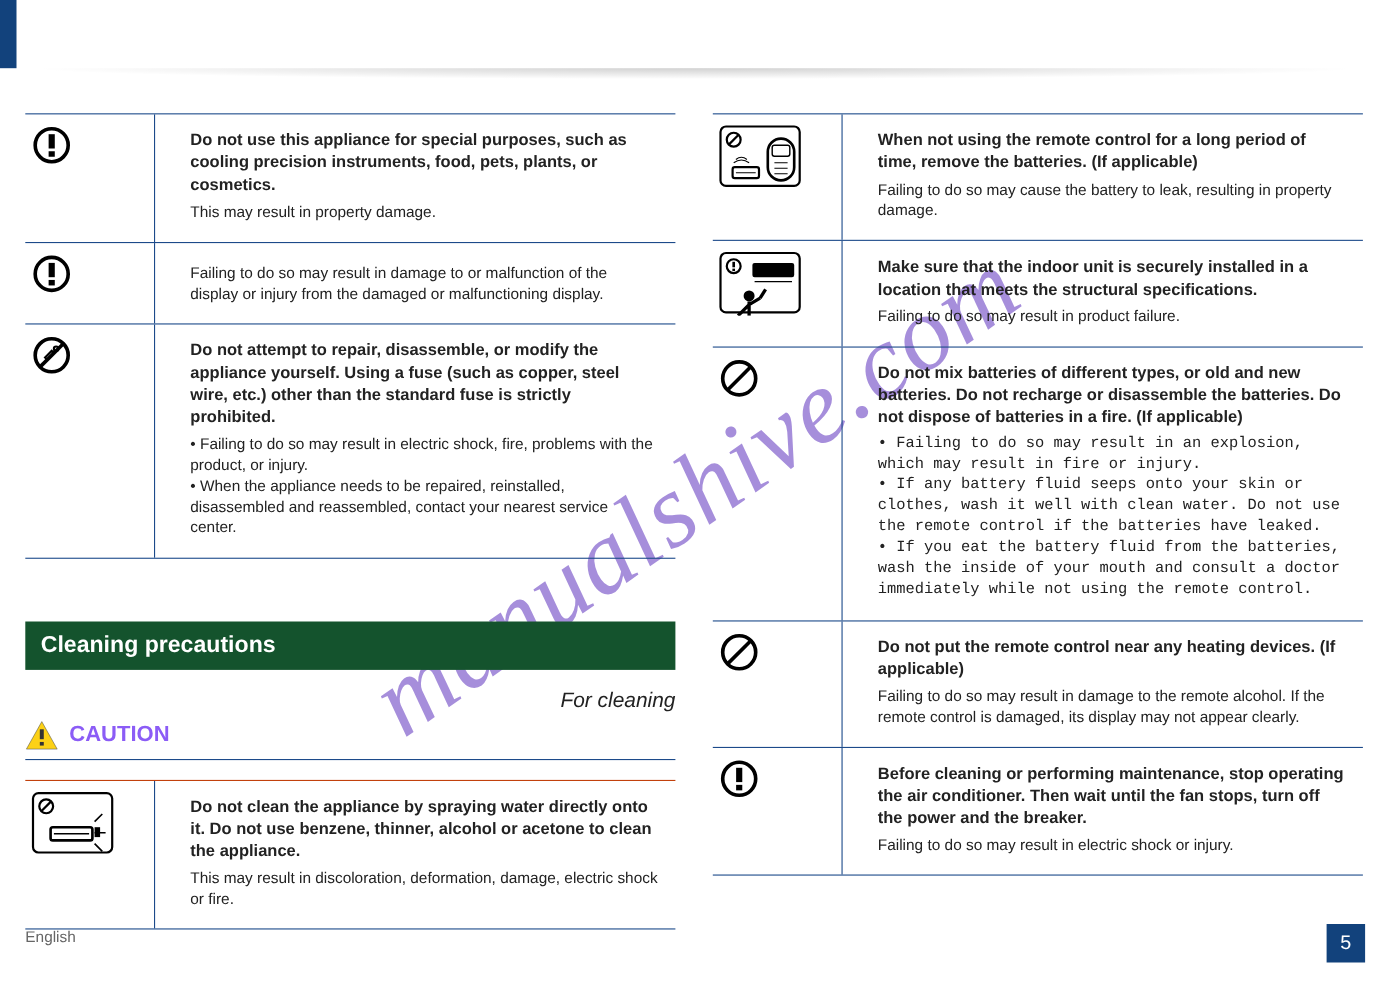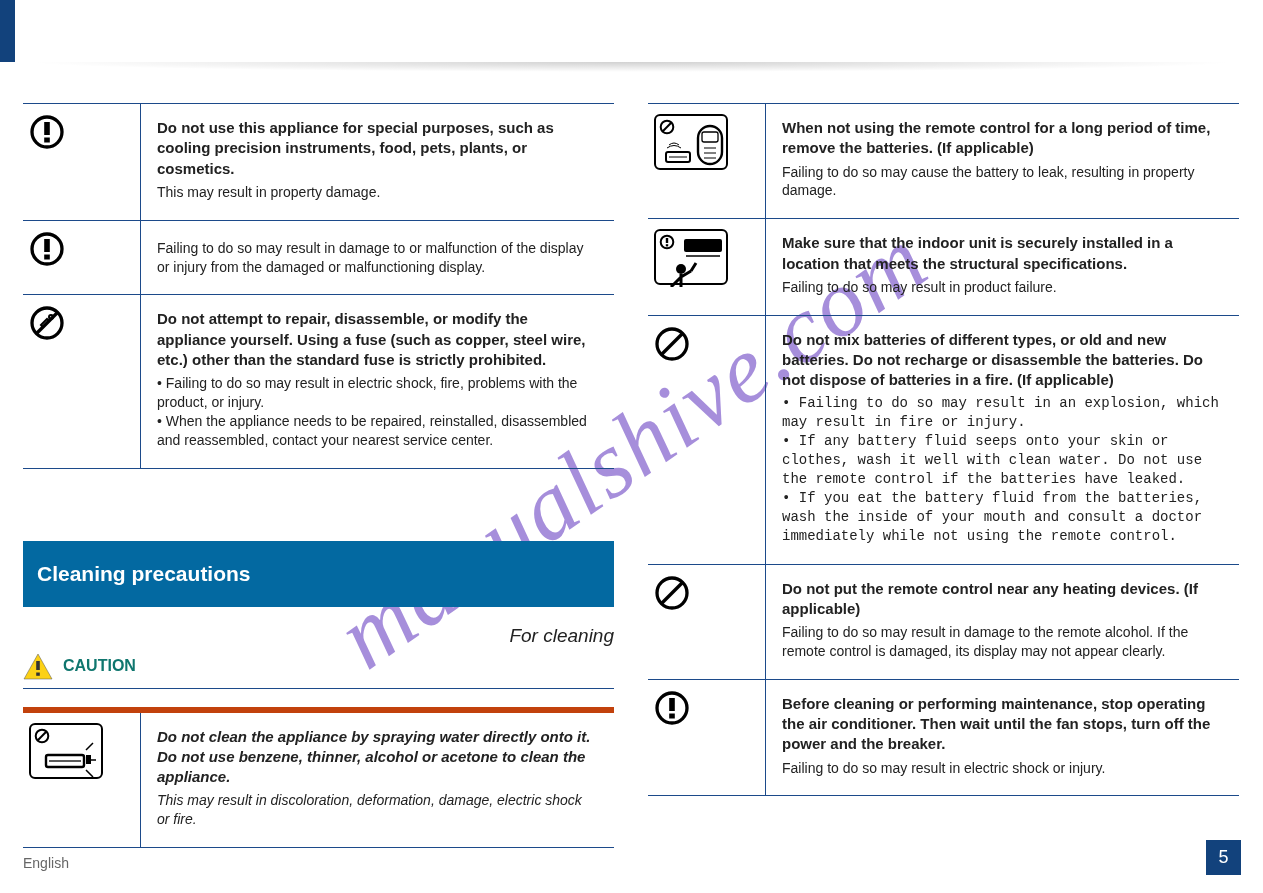--- a/index.html
+++ b/index.html
@@ -1,35 +1,35 @@
 <!DOCTYPE html>
 <html><head>
 <meta charset="utf-8">
 <style>
 * { margin: 0; padding: 0; box-sizing: border-box; }
 body { font-family: Arial, sans-serif; background: #fff; position: relative; width: 1263px; height: 893px; overflow: hidden; }
 .page-marker { position: absolute; left: 0; top: 0; width: 15px; height: 62px; background: #12427c; }
 .shadow-line { position: absolute; left: 25px; right: 25px; top: 62px; height: 10px; background: radial-gradient(ellipse at center top, rgba(0,0,0,0.18) 0%, rgba(0,0,0,0) 70%); }
 .col-left { position: absolute; left: 23px; top: 103px; width: 591px; }
 .col-right { position: absolute; left: 648px; top: 103px; width: 591px; }
-.row { display: flex; border-top: 1px solid #1c4a8a; }
+.row { display: flex; border-top: 1px solid #1c4a8a; gap: 16px; }
 .row:last-child { border-bottom: 1px solid #1c4a8a; }
 .row-end { border-bottom: 1px solid #1c4a8a; }
 .icon-cell { flex: 0 0 118px; border-right: 1px solid #1c4a8a; padding: 10px 10px 10px 6px; display: flex; justify-content: flex-start; align-items: flex-start; }
 .text-cell { flex: 1; padding: 14px 16px 18px 16px; font-size: 15px; line-height: 1.35; color: #222; }
 .text-cell .lead { font-weight: bold; }
 .text-cell .sub { font-size: 14px; line-height: 1.35; margin-top: 4px; }
 
-.section-bar { background: #0369a1; color: #fff; font-size: 21px; font-weight: bold; padding: 21px 14px; margin-top: 72px; }
+.section-bar { background: #14532d; color: #fff; font-size: 21px; font-weight: bold; padding: 10px 14px; margin-top: 57px; }
 .section-sub { font-style: italic; font-size: 19px; color: #222; margin: 18px 0 6px 0; text-align: right; }
 .caution-row { display: flex; align-items: center; border-bottom: 1px solid #1c4a8a; padding-bottom: 8px; margin-bottom: 18px; }
-.caution-text { font-size: 16px; margin-left: 10px; font-weight: bold; color: #0f766e; }
-.sec2 .row:first-child { border-top: 6px solid #c2410c; font-style: italic; }
+.caution-text { font-size: 20px; margin-left: 10px; font-weight: bold; color: #8b5cf6; }
+.sec2 .row:first-child { border-top: 1px solid #c2410c; }
 .page-num-box { position: absolute; right: 22px; bottom: 18px; width: 35px; height: 35px; background: #12427c; color: #fff; display: flex; align-items: center; justify-content: center; font-size: 18px; }
-.footer-text { position: absolute; left: 23px; bottom: 22px; font-size: 14px; color: #666; }
+.footer-text { position: absolute; left: 23px; bottom: 34px; font-size: 14px; color: #666; }
 .watermark { position: absolute; left: 50%; top: 50%; transform: translate(-50%, -50%) rotate(-35deg); font-size: 95px; font-style: italic; font-family: Georgia, 'Times New Roman', serif; color: rgba(118, 81, 200, 0.65); pointer-events: none; letter-spacing: 2px; }
 
 svg { display: block; }
 .icon-boxed { border: 2px solid #000; border-radius: 6px; position: relative; background: #fff; }
 .icon-boxed .corner-icon { position: absolute; top: 3px; left: 3px; }
 </style>
 </head>
 <body>
 
 <div class="page-marker"></div>

